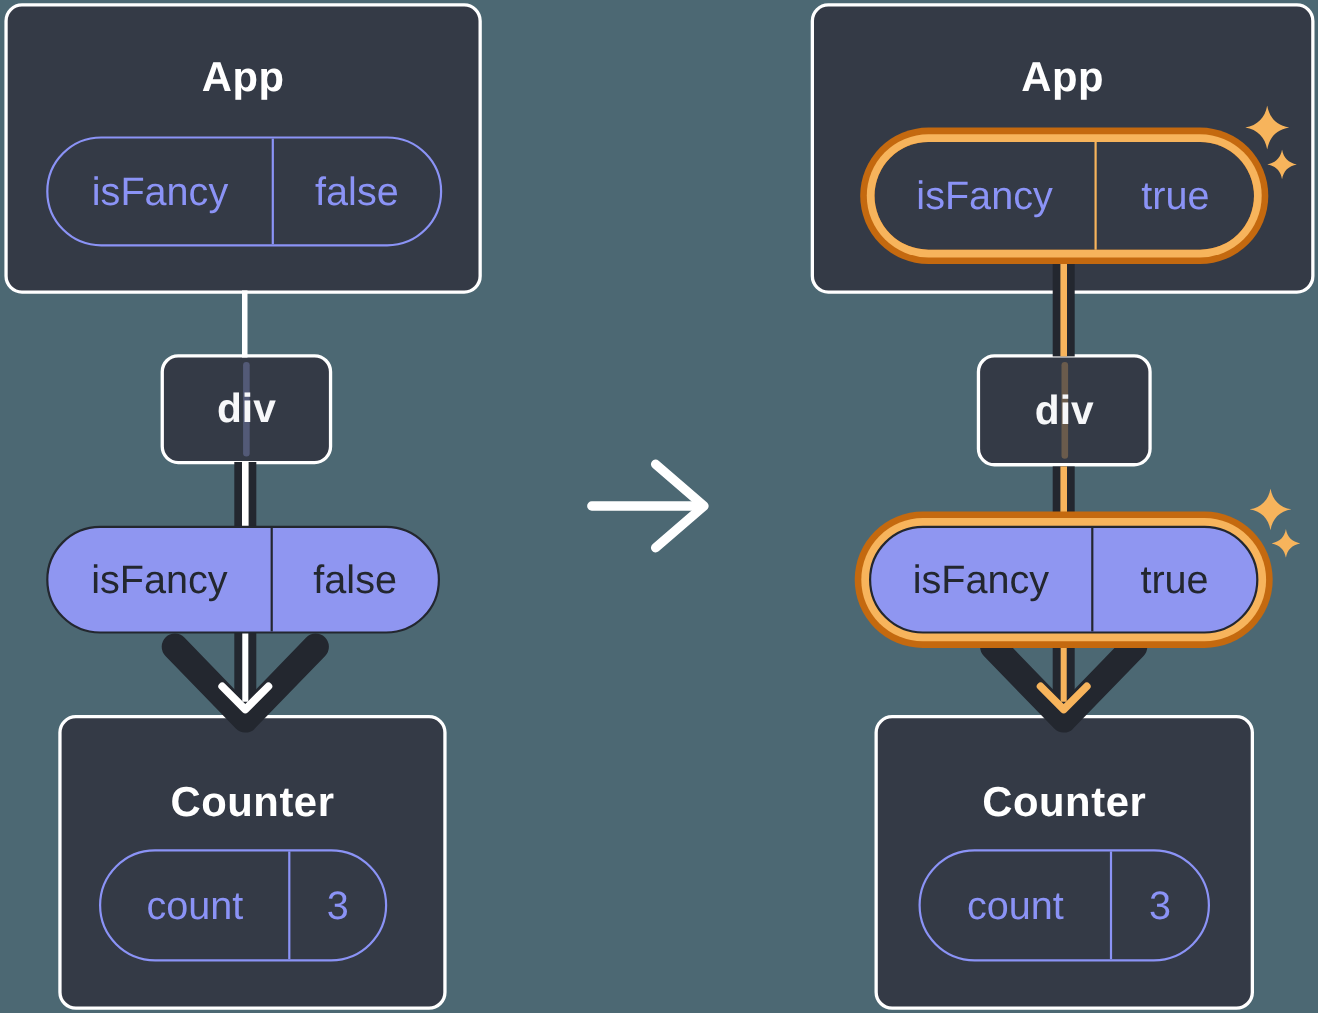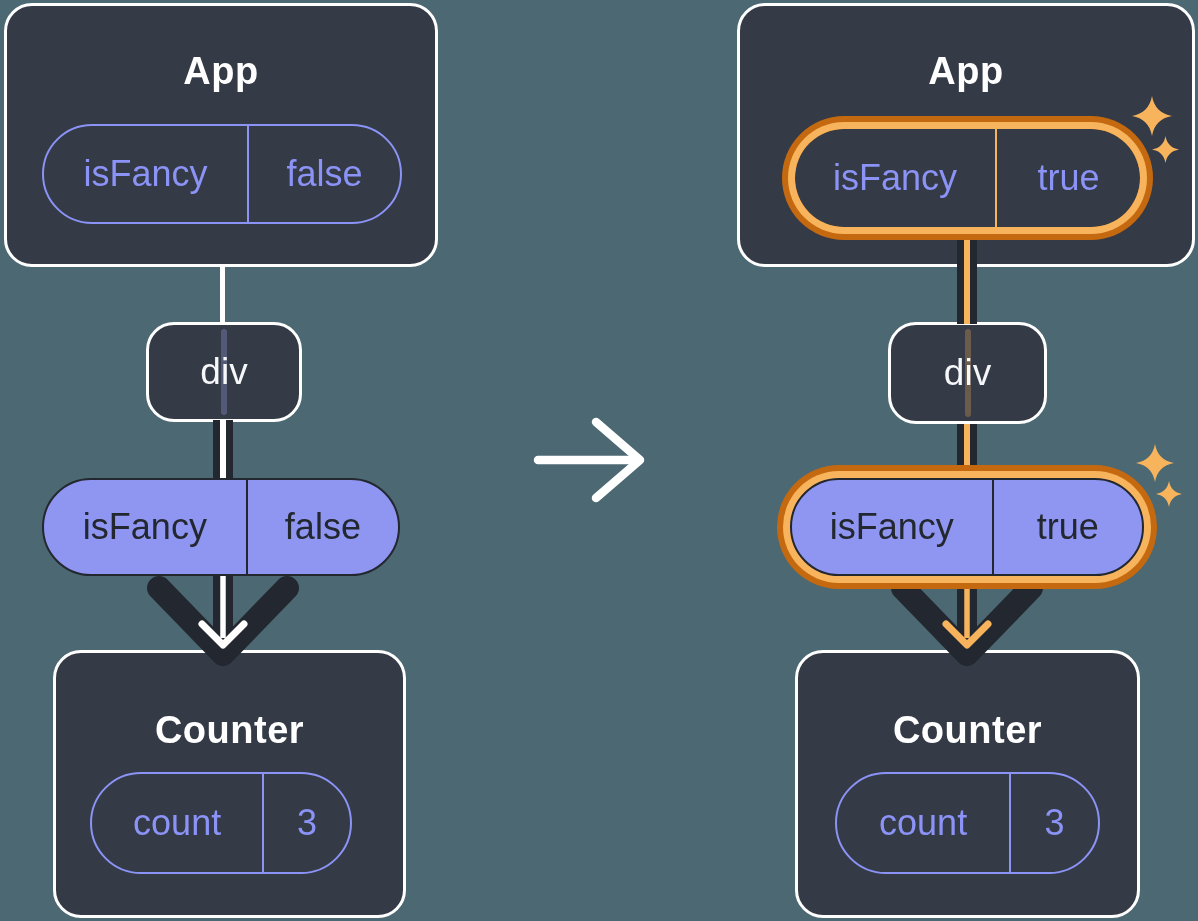--- a/index.html
+++ b/index.html
@@ -15,28 +15,28 @@
   }
   html,body{margin:0;padding:0;background:var(--background);}
   .stage{
     position:relative;width:1198px;height:921px;overflow:hidden;
     background:var(--background);
     font-family:"Liberation Sans","DejaVu Sans",sans-serif;
   }
   .card{
     position:absolute;background:var(--card);
     border:3px solid var(--card-border);
-    border-radius:28px;box-sizing:border-box;z-index:1;
+    border-radius:16px;box-sizing:border-box;z-index:1;
   }
   .card-title{
     position:absolute;left:0;right:0;text-align:center;
     color:#FFFFFF;font-size:38px;font-weight:600;letter-spacing:.5px;
   }
   .divcard{display:flex;align-items:center;justify-content:center;}
-  .div-label{color:#F6F7F9;font-size:37px;font-weight:400;position:relative;z-index:2;}
+  .div-label{color:#F6F7F9;font-size:37px;font-weight:700;position:relative;z-index:2;}
   .ghost-line{
     position:absolute;left:50%;top:4px;bottom:4px;width:6px;
     transform:translateX(-50%);border-radius:3px;z-index:1;
   }
   .ghost-purple{background:rgba(155,164,236,0.30);}
   .ghost-orange{background:rgba(247,180,92,0.28);}
 
   
   .pill{
     position:absolute;display:flex;align-items:stretch;

